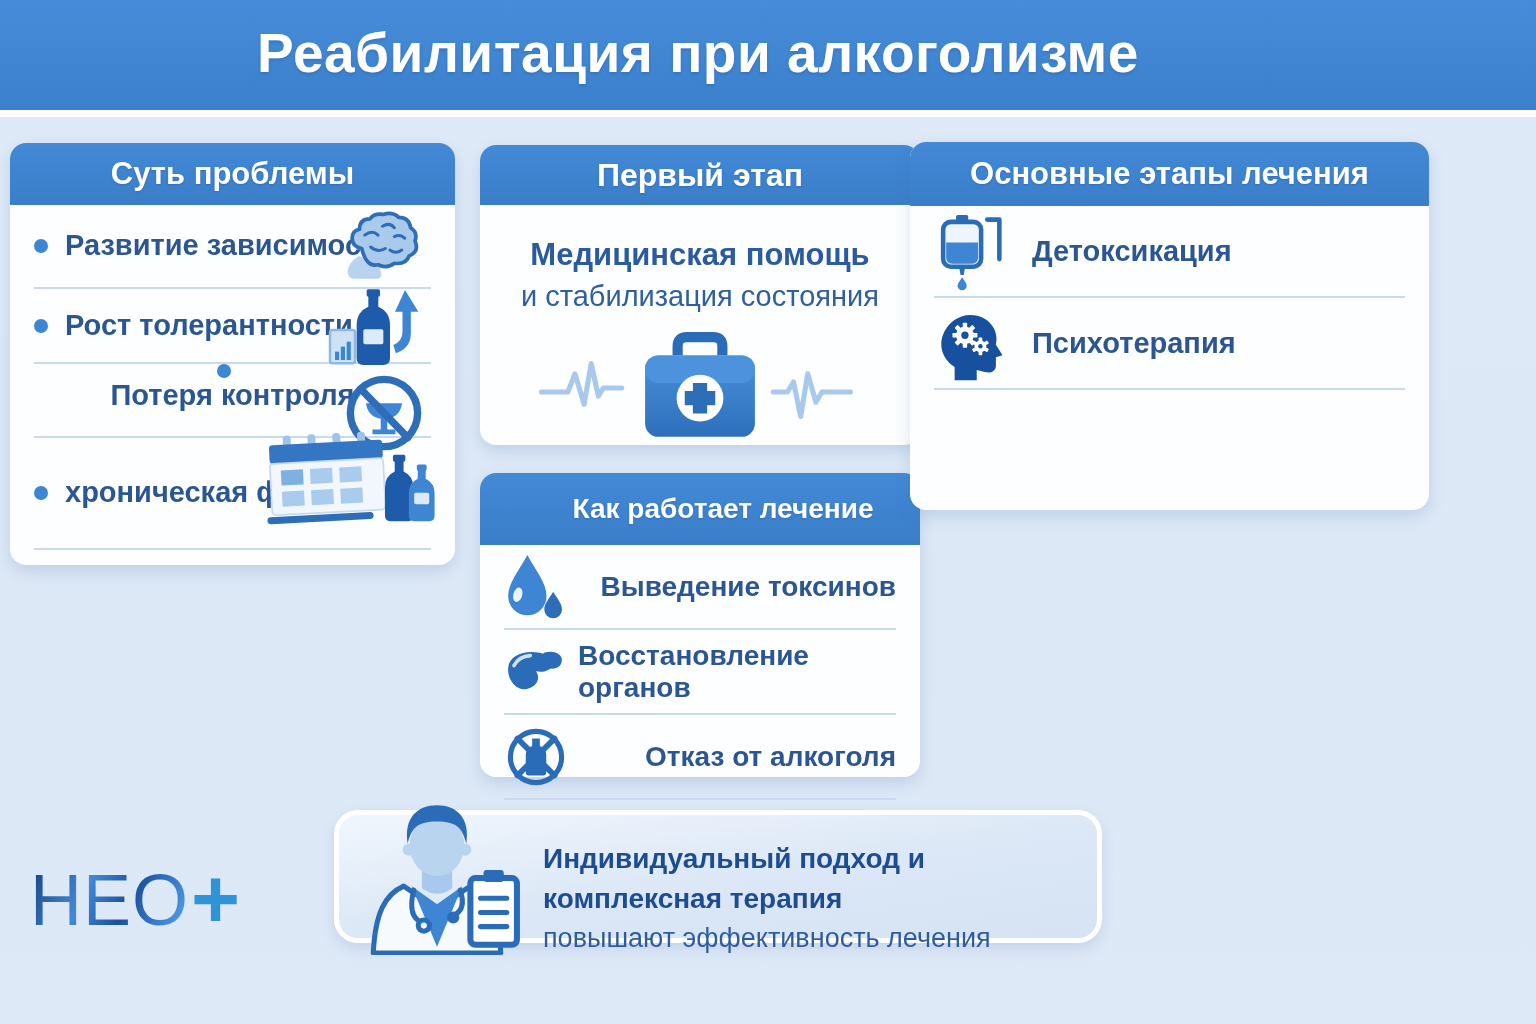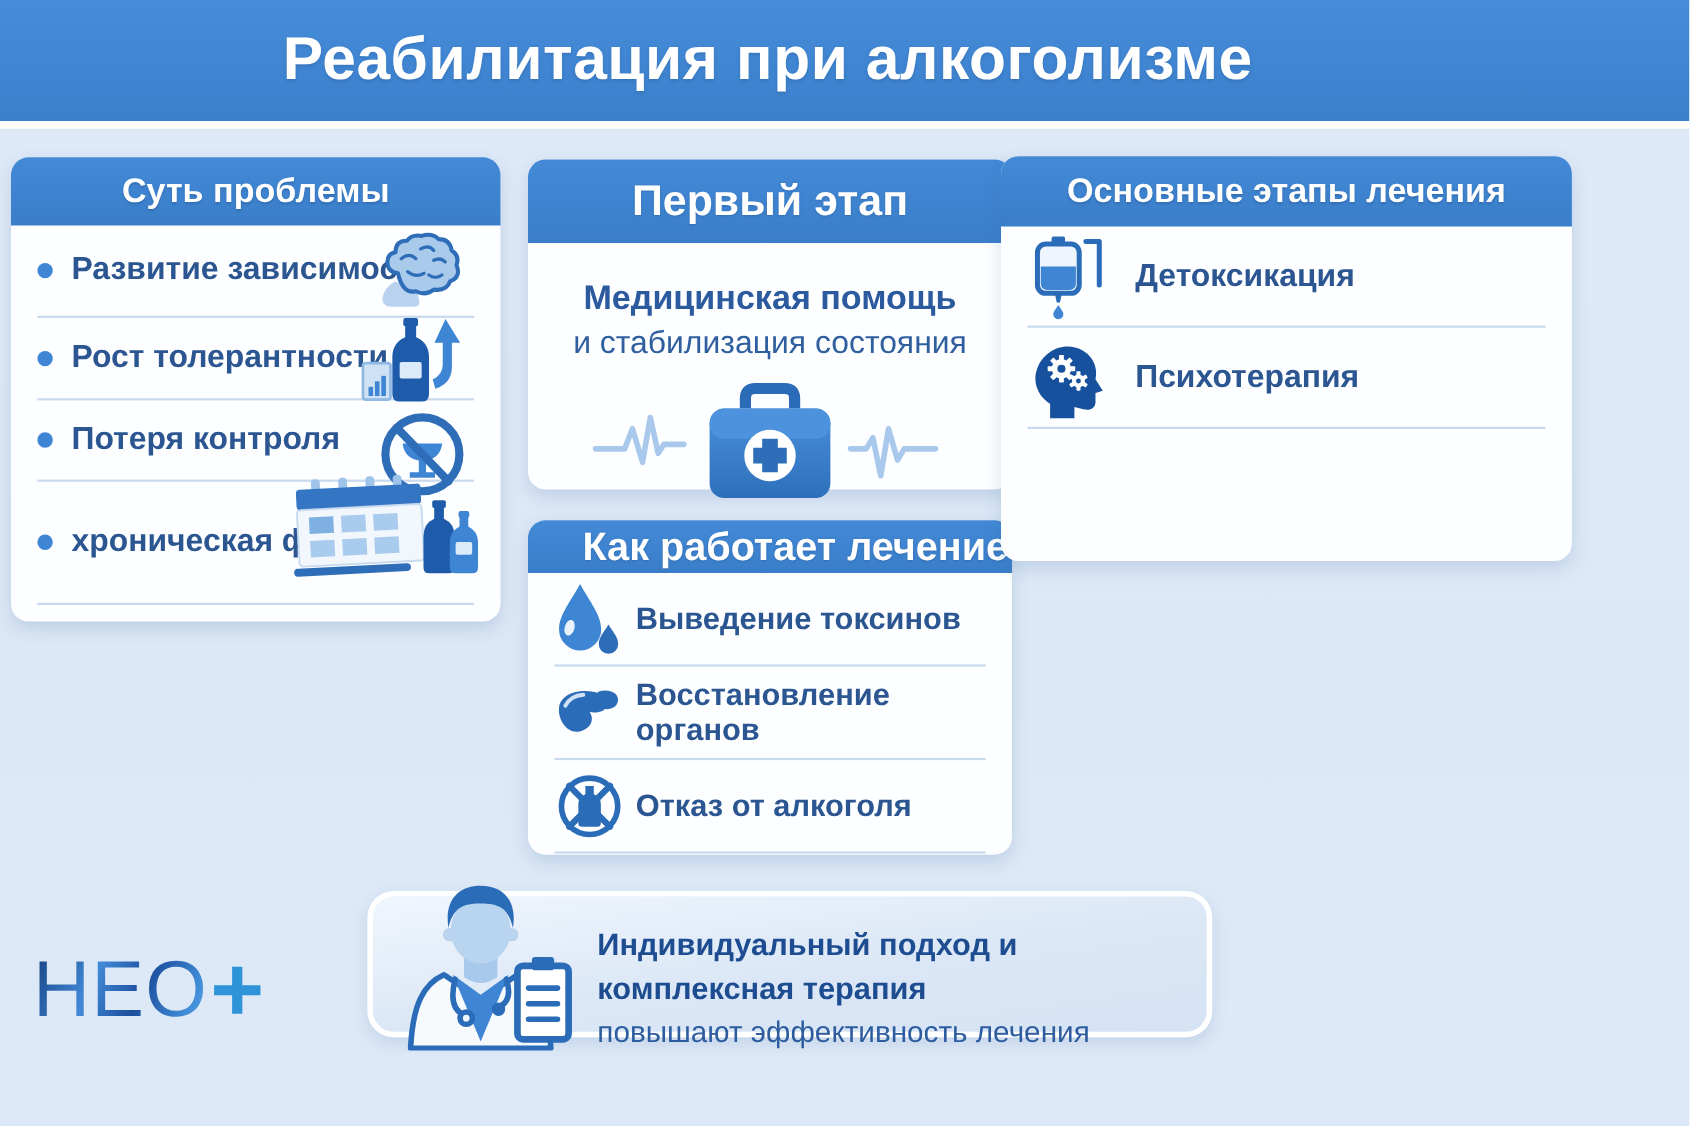--- a/index.html
+++ b/index.html
@@ -35,35 +35,35 @@
   .card-body{padding:0 24px;}
   .row{display:flex;align-items:center;position:relative;border-bottom:2px solid #c9daee;}
   .row.no-line{border-bottom:none;}
   .label{color:#2b5691;font-weight:700;}
   
   .card-problem{left:10px;top:143px;width:445px;height:422px;}
   .card-problem .card-header{height:62px;font-size:31px;}
   .card-problem .label{font-size:29px;line-height:1.22;}
   .bullet{width:14px;height:14px;border-radius:50%;background:#3e86d3;margin-right:17px;flex:none;}
   .p-icon{position:absolute;z-index:2;}
-  .r1{height:82px;} .r2{height:73px;} .r3{height:72px;} .r4{height:110px;}
+  .r1{height:82px;} .r2{height:73px;} .r3{height:72px;flex-direction:column;} .r4{height:110px;}
   .i-brain{right:2px;top:5px;width:96px;height:74px;}
   .i-tolerance{right:6px;top:-6px;width:100px;height:84px;}
   .i-nodrink{right:6px;top:8px;width:82px;height:82px;}
   .i-calendar{right:-8px;top:-14px;width:186px;height:104px;}
   
   .card-first{left:480px;top:145px;width:440px;height:300px;}
-  .card-first .card-header{height:76px;font-size:39px;}
+  .card-first .card-header{height:60px;font-size:32px;}
   .cf-line1{margin-top:32px;text-align:center;color:#2b5b9e;font-size:31px;font-weight:700;}
   .cf-line2{margin-top:7px;text-align:center;color:#2f5f9f;font-size:29px;font-weight:400;}
   .cf-kit{display:block;margin:14px auto 0;width:330px;height:122px;}
   
   .card-how{left:480px;top:473px;width:440px;height:304px;}
-  .card-how .card-header{height:48px;font-size:36px;padding-left:46px;}
-  .card-how .row{height:83px;}
+  .card-how .card-header{height:72px;font-size:28px;padding-left:46px;}
+  .card-how .row{height:83px;justify-content:space-between;}
   .card-how .label{font-size:28px;}
   .h-icon{flex:none;width:74px;display:flex;align-items:center;}
   
   .card-stages{left:910px;top:142px;width:519px;height:368px;}
   .card-stages .card-header{height:64px;font-size:31px;}
   .card-stages .row{height:90px;}
   .card-stages .label{font-size:29px;}
   .s-icon{flex:none;width:98px;display:flex;align-items:center;}
   
   .banner{

